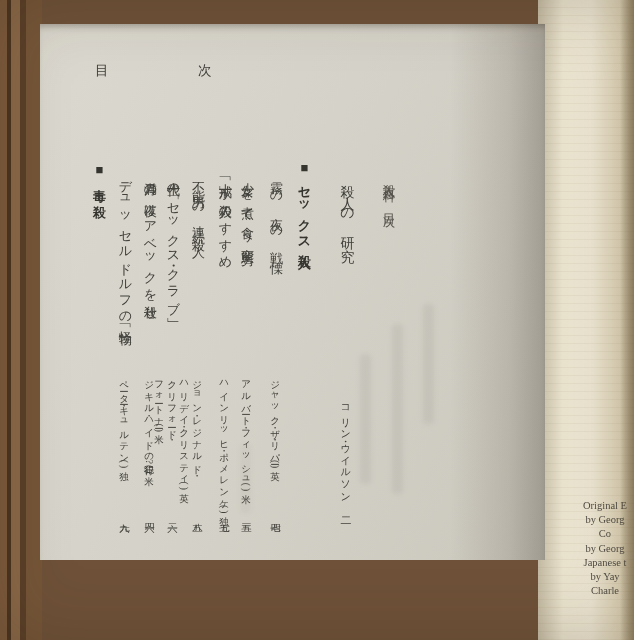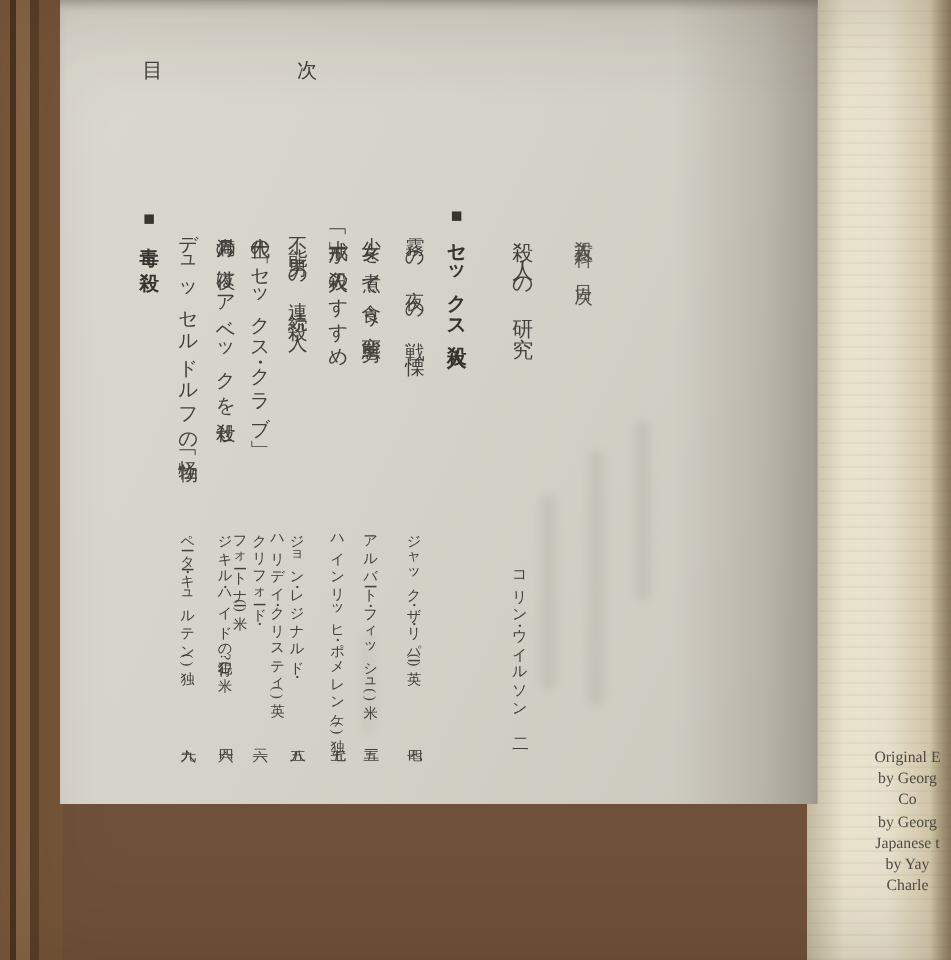--- a/index.html
+++ b/index.html
@@ -20,21 +20,21 @@
 
   
   .fore-edge { position:absolute; right:0; top:0; width:96px; height:100%; z-index:1;
     background:
       repeating-linear-gradient(180deg, rgba(130,110,75,0) 0 7px, rgba(130,110,75,.07) 7px 8px),
       linear-gradient(90deg, #c3b9a2 0%, #e9e2cd 26%, #ece5d2 55%, #ddd2b6 85%, #b9ab8a 100%); }
   .right-shadow { position:absolute; right:0; top:0; width:14px; height:100%; z-index:4;
     background:linear-gradient(90deg, rgba(90,72,45,0), rgba(90,72,45,.40)); }
 
   
-  .page { position:absolute; left:40px; top:0; width:505px; height:536px; z-index:2;
+  .page { position:absolute; left:40px; top:24px; width:505px; height:536px; z-index:2;
     background:linear-gradient(115deg, #dbd8cf 0%, #d5d2c9 45%, #cbc8be 100%);
     box-shadow: inset 0 6px 7px -4px rgba(50,38,24,.35); }
   .page::after { content:""; position:absolute; right:0; top:0; width:95px; height:100%;
     background:linear-gradient(90deg, rgba(82,70,52,0), rgba(82,70,52,.16) 62%, rgba(60,50,38,.30));
     pointer-events:none; }
 
   .ink { color:#41403b; }
   .vt { writing-mode:vertical-rl; text-orientation:mixed; }
 
   .page-header { position:absolute; left:55px; top:38px; font-size:13.5px; letter-spacing:38px;

